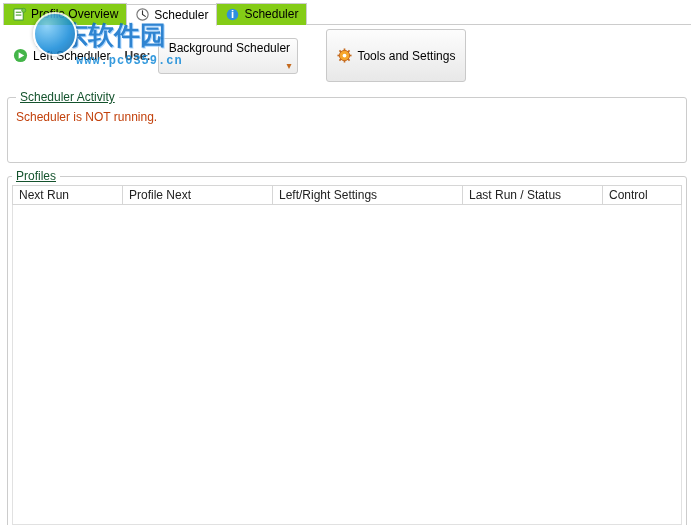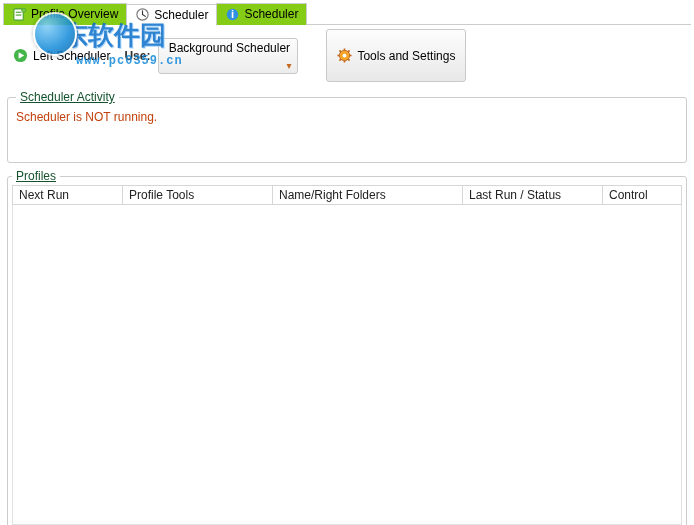--- a/index.html
+++ b/index.html
@@ -117,21 +117,21 @@
     <colgroup>
       <col style="width:110px">
         <col style="width:150px">
         <col style="width:190px">
         <col style="width:140px">
         <col>
     </colgroup>
     <thead>
       <tr>
         <th>Next Run</th>
-        <th>Profile Tools</th>
-        <th>Name/Right Folders</th>
+        <th>Profile Next</th>
+        <th>Left/Right Settings</th>
         <th>Last Run / Status</th>
         <th>Control</th>
       </tr>
     </thead>
   </table>
   <div class="grid-body"></div>
 </fieldset>
 
 </body></html>

